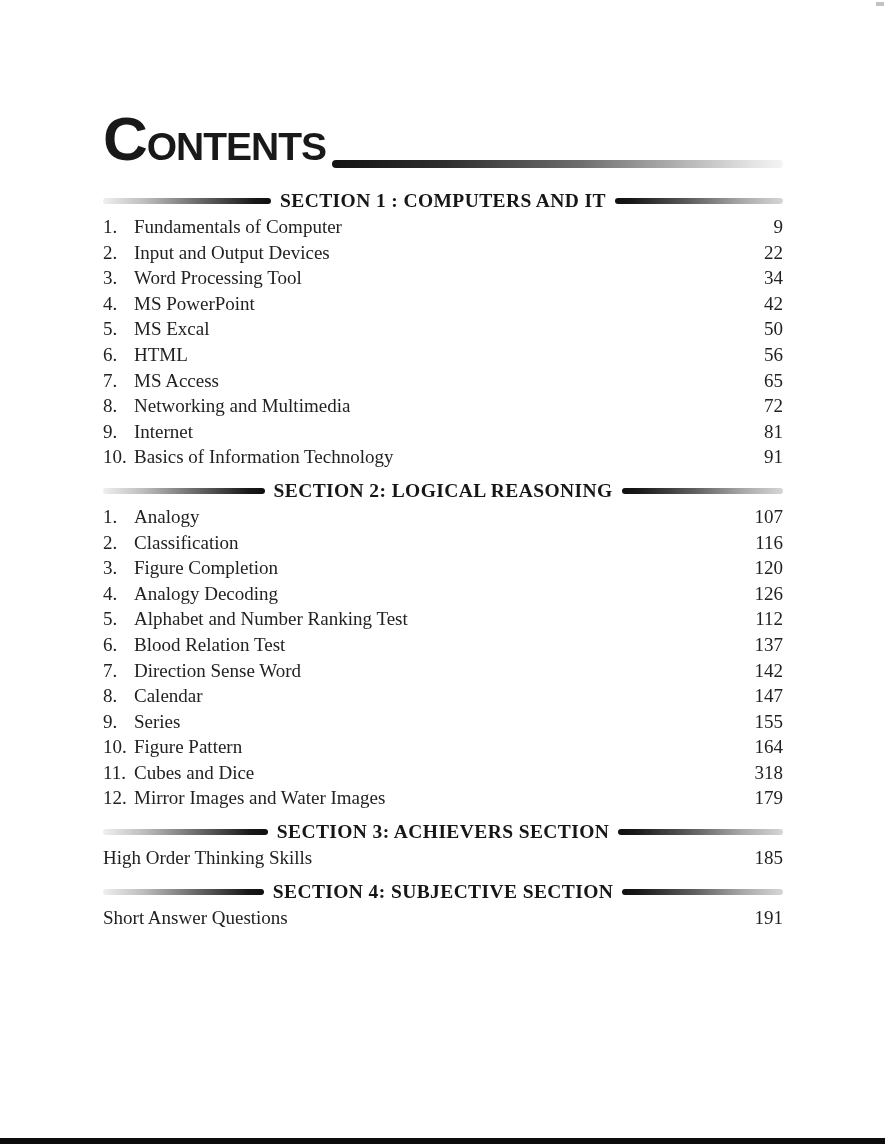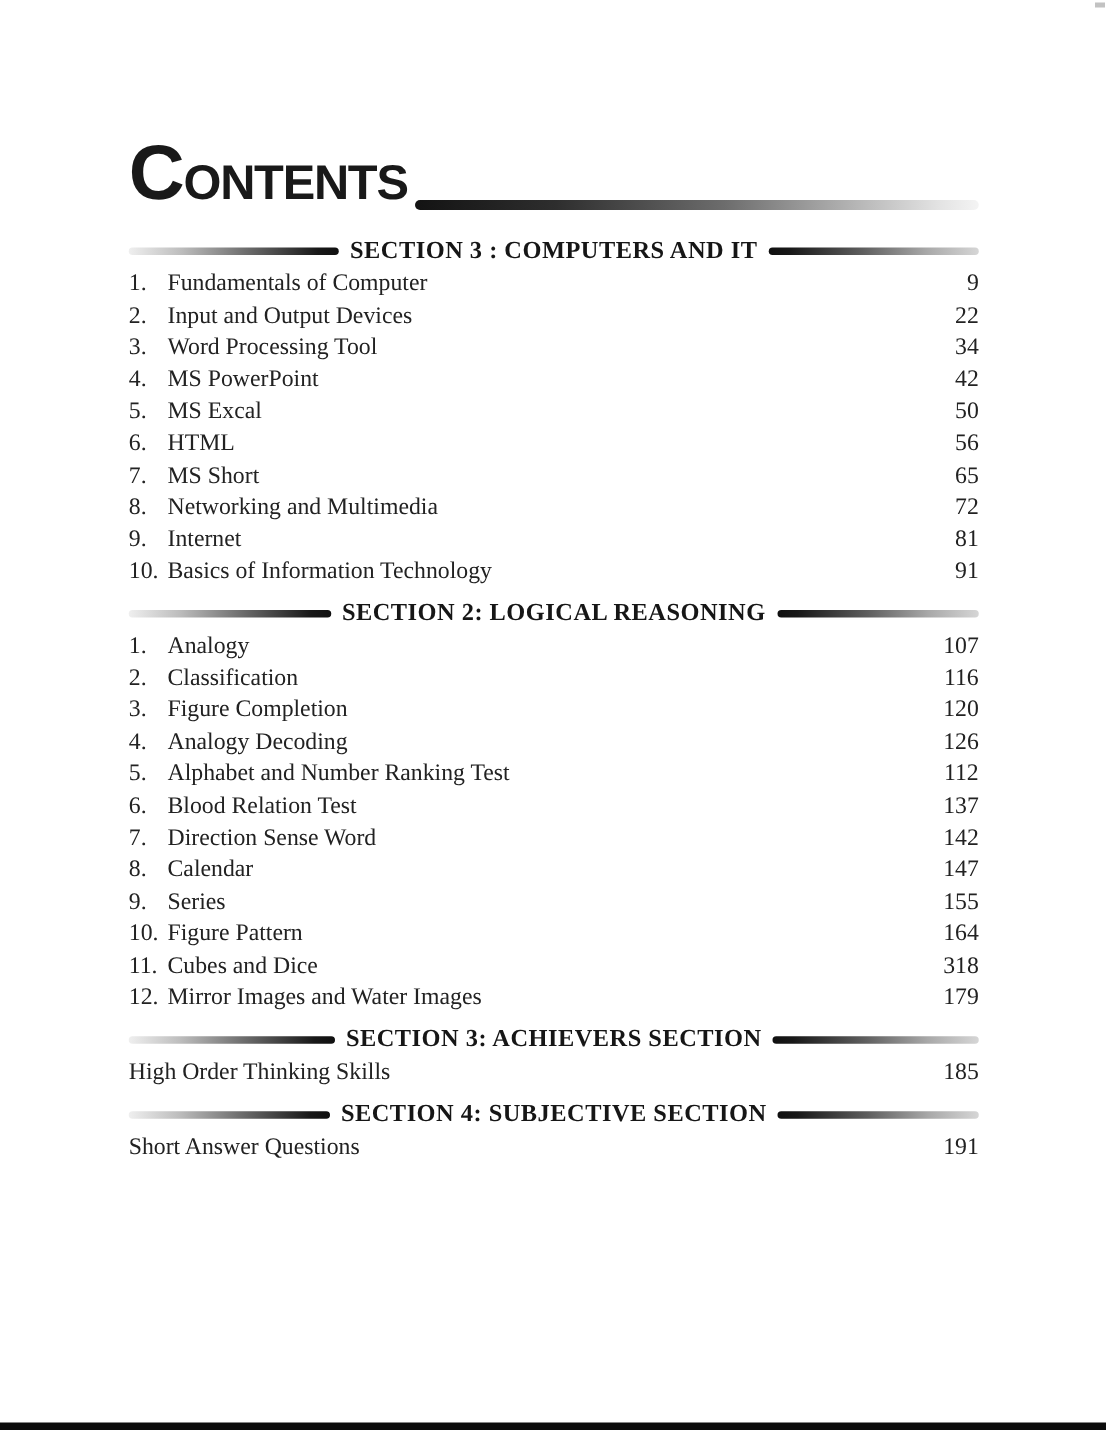--- a/index.html
+++ b/index.html
@@ -124,21 +124,21 @@
 <div class="page">
 
   <header class="title-row">
     <h1 class="page-title"><span class="cap">C</span><span class="rest">ONTENTS</span></h1>
     <div class="title-rule"></div>
   </header>
 
   <main id="toc">
       <div class="section-header">
         <span class="hline left"></span>
-        <span>SECTION 3 : COMPUTERS AND IT</span>
+        <span>SECTION 1 : COMPUTERS AND IT</span>
         <span class="hline right"></span>
       </div>
       <div class="entry">
         <span class="num">1.</span>
         <span class="etitle">Fundamentals of Computer</span>
         <span class="pagenum">9</span>
       </div>
       <div class="entry">
         <span class="num">2.</span>
         <span class="etitle">Input and Output Devices</span>
@@ -159,21 +159,21 @@
         <span class="etitle">MS Excal</span>
         <span class="pagenum">50</span>
       </div>
       <div class="entry">
         <span class="num">6.</span>
         <span class="etitle">HTML</span>
         <span class="pagenum">56</span>
       </div>
       <div class="entry">
         <span class="num">7.</span>
-        <span class="etitle">MS Short</span>
+        <span class="etitle">MS Access</span>
         <span class="pagenum">65</span>
       </div>
       <div class="entry">
         <span class="num">8.</span>
         <span class="etitle">Networking and Multimedia</span>
         <span class="pagenum">72</span>
       </div>
       <div class="entry">
         <span class="num">9.</span>
         <span class="etitle">Internet</span>

